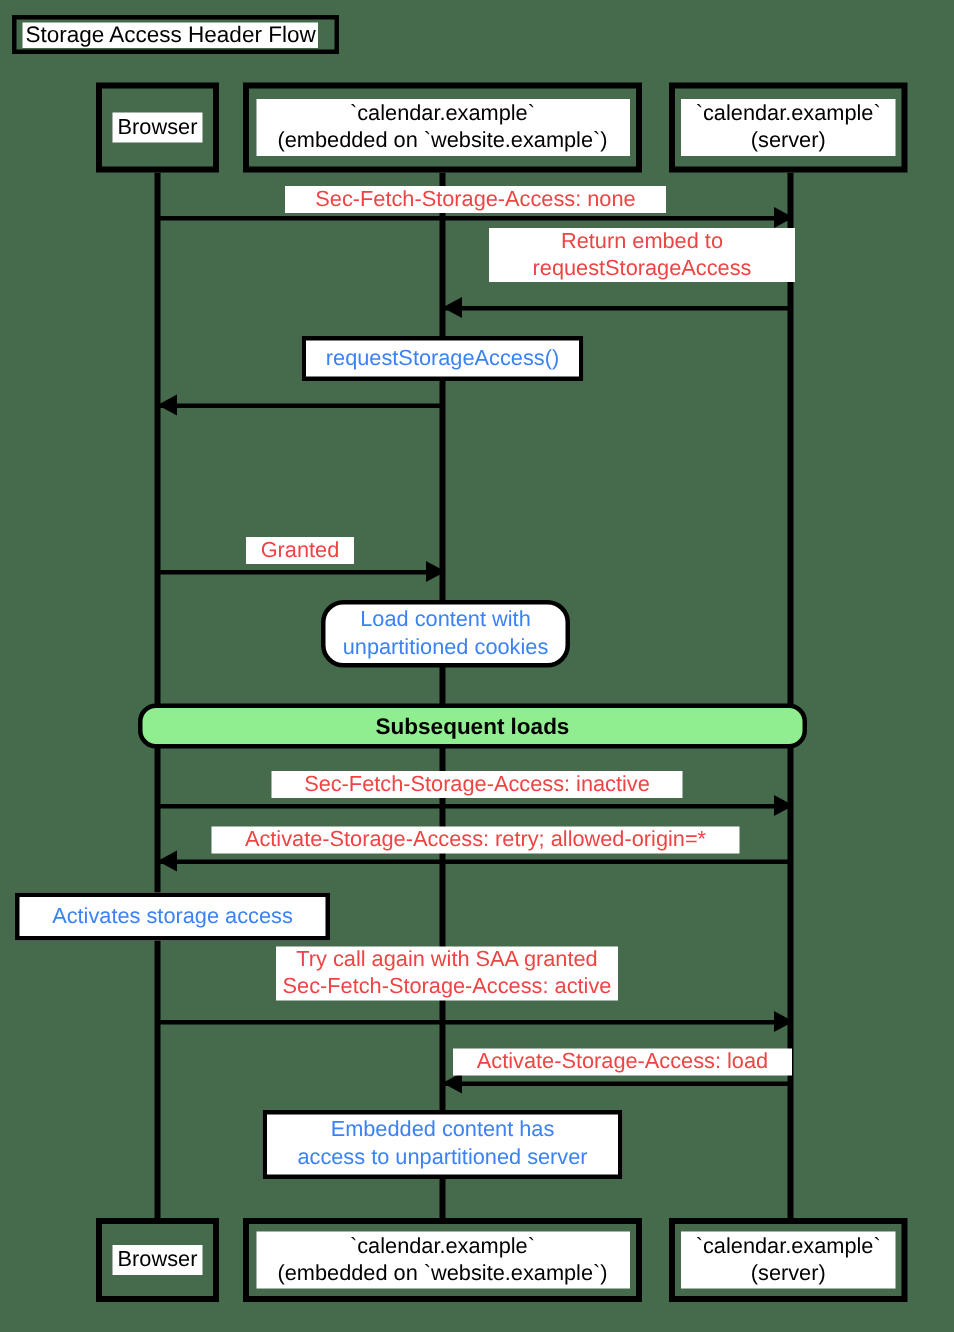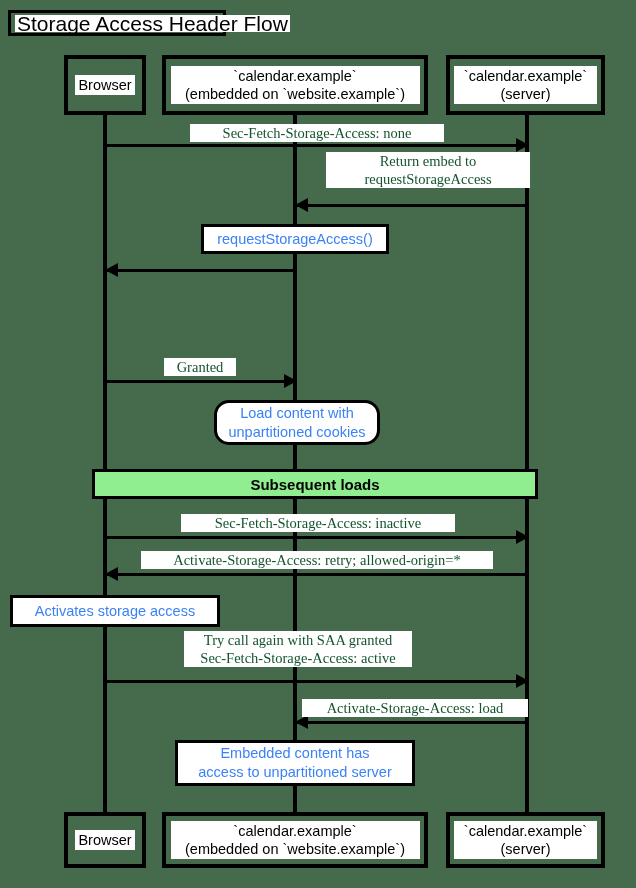--- a/index.html
+++ b/index.html
@@ -28,21 +28,21 @@
     border: 3px solid #000000;
     box-sizing: border-box;
     background: #456b4c;
     display: flex;
     align-items: center;
     justify-content: flex-start;
   }
   .title-box .title-text {
     background: #ffffff;
     color: #000000;
-    font-size: 21px;
+    font-size: 15px;
     line-height: 17px;
     padding: 0 2px;
     margin-left: 4px;
     white-space: nowrap;
   }
 
   
   .lifeline {
     position: absolute;
     width: 4px;
@@ -89,27 +89,26 @@
   }
   .arrowhead.right {
     border-left: 13px solid #000000;
   }
   .arrowhead.left {
     border-right: 13px solid #000000;
   }
   .msg-label {
     position: absolute;
     background: #ffffff;
-    color: #14532d;
+    color: #ef4444;
     font-size: 14.5px;
     line-height: 18px;
     text-align: center;
     white-space: pre-line;
     padding: 0 2px;
-    font-family: Liberation Serif, serif;
   }
 
   
   .note {
     position: absolute;
     border: 3px solid #000000;
     box-sizing: border-box;
     background: #ffffff;
     display: flex;
     align-items: center;
@@ -175,21 +174,21 @@
   <div class="arrowhead left" style="left:105px; top:263px;"></div>
 
 
   <div class="msg-line" style="left:105px; top:380px; width:190px;"></div>
   <div class="arrowhead right" style="left:284px; top:374px;"></div>
   <div class="msg-label" style="left:164px; top:358px; width:68px;">Granted</div>
 
   <div class="note" style="left:214px; top:400px; width:166px; height:45px;border-radius:15px;">Load content with
 unpartitioned cookies</div>
 
-  <div class="divider" style="left:92px; top:469px; width:446px; height:30px; background:#90ee90;">
+  <div class="divider" style="left:92px; top:469px; width:446px; height:30px; background:#90ee90;border-radius:12px;">
     <span>Subsequent loads</span>
   </div>
 
   <div class="msg-line" style="left:105px; top:536px; width:422px;"></div>
   <div class="arrowhead right" style="left:516px; top:530px;"></div>
   <div class="msg-label" style="left:181px; top:514px; width:270px;">Sec-Fetch-Storage-Access: inactive</div>
 
   <div class="msg-line" style="left:105px; top:573px; width:422px;"></div>
   <div class="arrowhead left" style="left:105px; top:567px;"></div>
   <div class="msg-label" style="left:141px; top:551px; width:348px;">Activate-Storage-Access: retry; allowed-origin=*</div>

